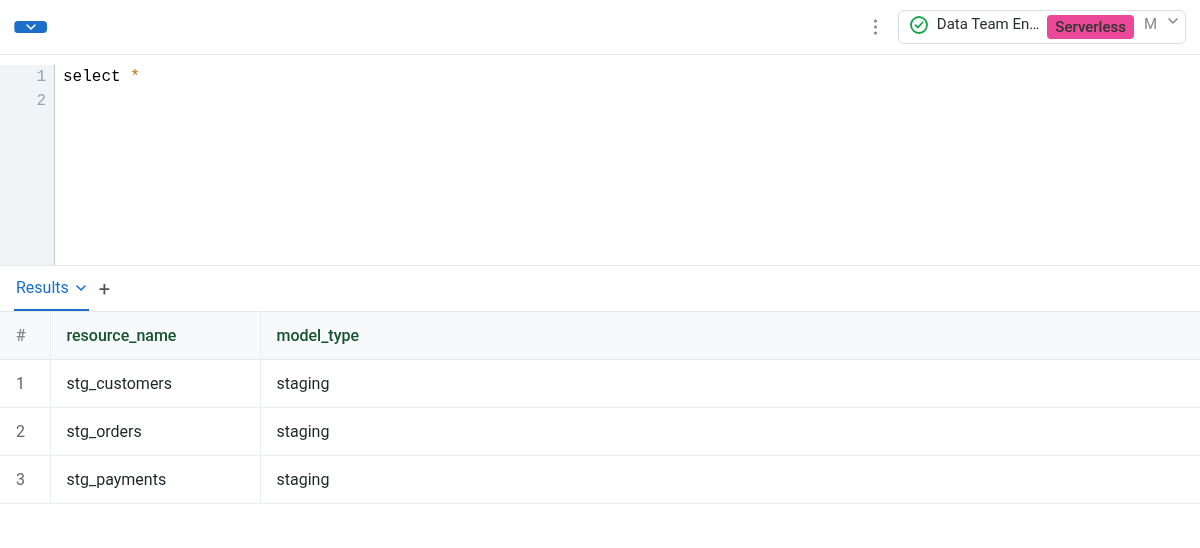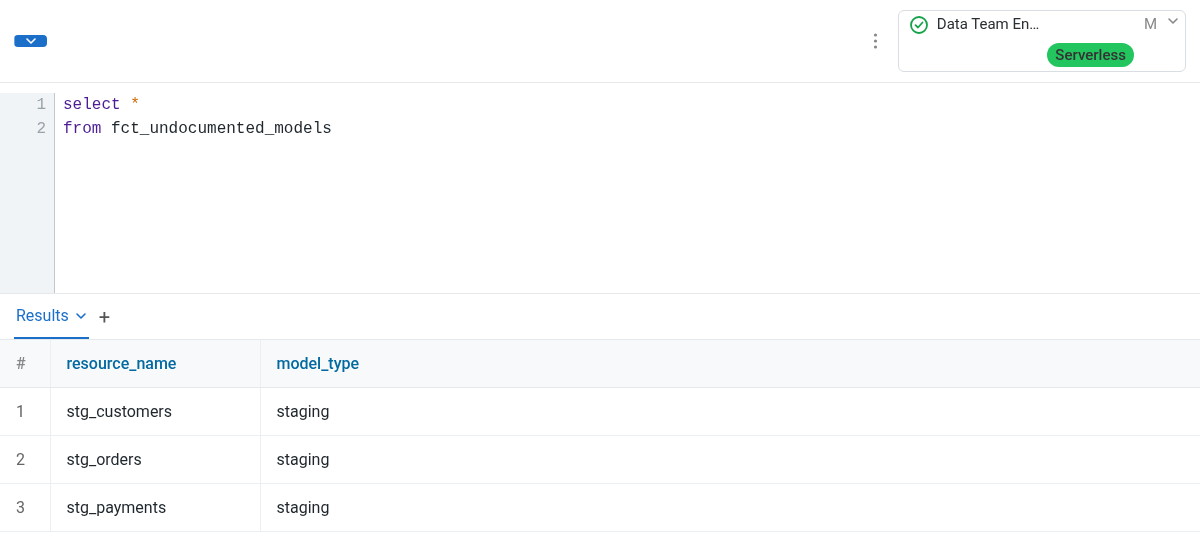--- a/index.html
+++ b/index.html
@@ -72,26 +72,25 @@
   align-items: flex-start;
   border: 1px solid #d8dee3;
   border-radius: 6px;
   padding: 4px 6px 4px 10px;
   gap: 8px;
   font-size: 15px;
 }
 .compute .circle-check { color: #15a34a; display:inline-flex; }
 .compute .name { color: #2a2f33; max-width: 130px; overflow:hidden; text-overflow:ellipsis; white-space:nowrap; }
 .compute .tag {
-  background: #22c55e;
-  border-radius: 12px;
+  background: #ec4899;
+  border-radius: 4px;
   padding: 3px 8px;
   color: #333;
   font-weight: 500;
-  margin-top: 28px;
 }
 .compute .size { color:#888; padding:0 2px; }
 .compute .caret { color:#888; display:inline-flex; }
 
 
 .editor {
   font-family: "SFMono-Regular", Consolas, "Liberation Mono", Menlo, monospace;
   font-size: 16px;
   line-height: 24px;
   display: flex;
@@ -105,21 +104,21 @@
   color: #9aa3aa;
   user-select: none;
   background: #f0f4f7;
 }
 .gutter div { border-right:none; }
 .code {
   flex: 1;
   padding-left: 8px;
   border-left: 1px solid #c0c7cd;
 }
-.code .kw { color: #4c1d95; }
+.code .kw { color: #000000; }
 .code .sym { color: #cc6a00; }
 
 
 .results-bar {
   display:flex;
   align-items:center;
   gap: 4px;
   border-top: 1px solid #e5e9ec;
   padding: 0 14px;
   height: 46px;
@@ -143,21 +142,21 @@
   table-layout: fixed;
 }
 .table th, .table td {
   text-align:left;
   padding: 14px 16px;
   font-size:16px;
   border-bottom:1px solid #eceff1;
 }
 .table thead th {
   background:#f7f9fa;
-  color:#0369a1;
+  color:#14532d;
   font-weight:500;
   border-top:1px solid #e5e9ec;
   border-bottom:1px solid #e5e9ec;
 }
 .table .rownum {
   width:50px;
   color:#666;
   border-right:1px solid #eceff1;
   text-align:left;
 }
@@ -208,21 +207,20 @@
   </div>
 </div>
 
 <div class="editor">
   <div class="gutter" id="gutter">
       <div>1</div>
       <div>2</div>
     </div>
   <div class="code" id="code">
       <div><span class="kw">select</span><span> </span><span class="sym">*</span></div>
-      <div><span class="kw">from</span><span> fct_undocumented_models</span></div>
     </div>
 </div>
 
 <div class="results-bar">
   <div class="results-tab">
     <span>Results</span>
     <span class="caret">
       <svg width="12" height="12" viewBox="0 0 12 12">
           <path d="M2 4 L6 8 L10 4" stroke="#1b6fc9" stroke-width="1.6" fill="none" stroke-linecap="round" stroke-linejoin="round"></path>
         </svg>

